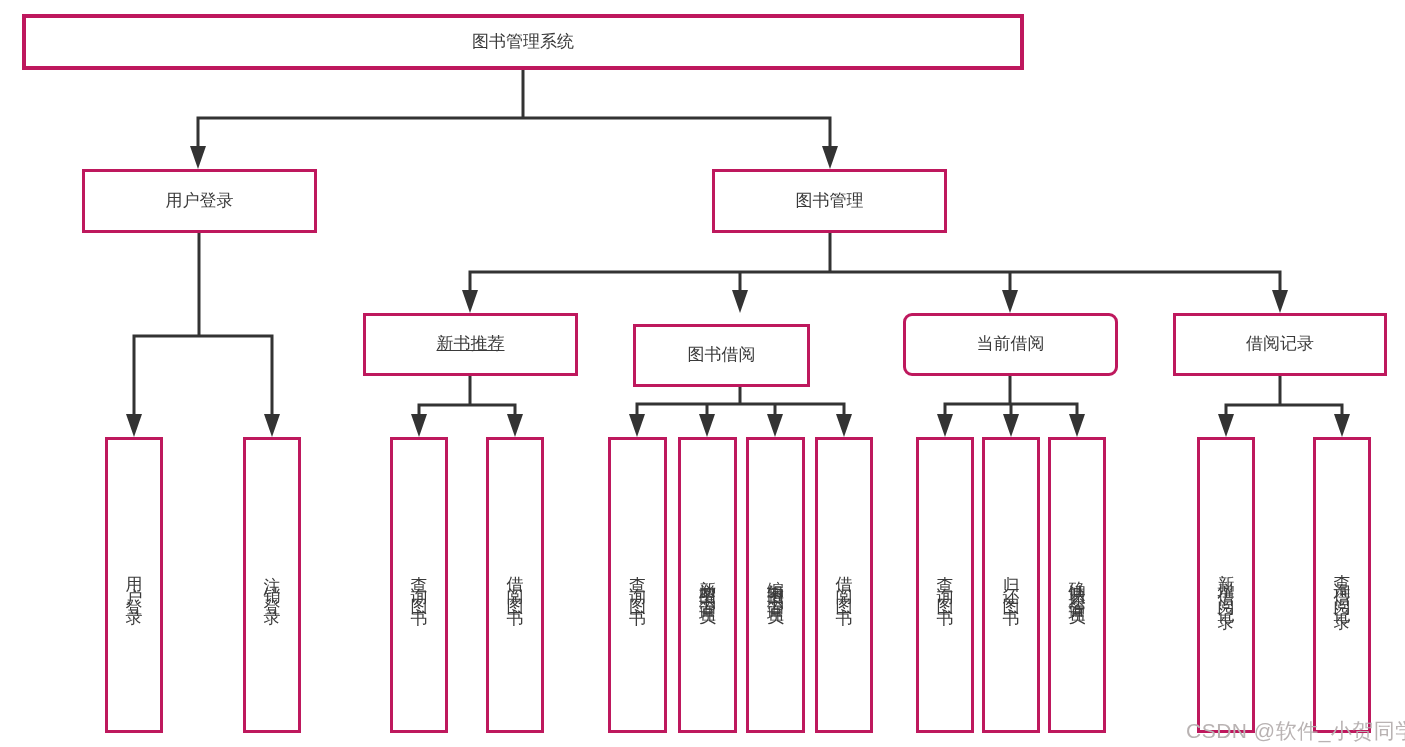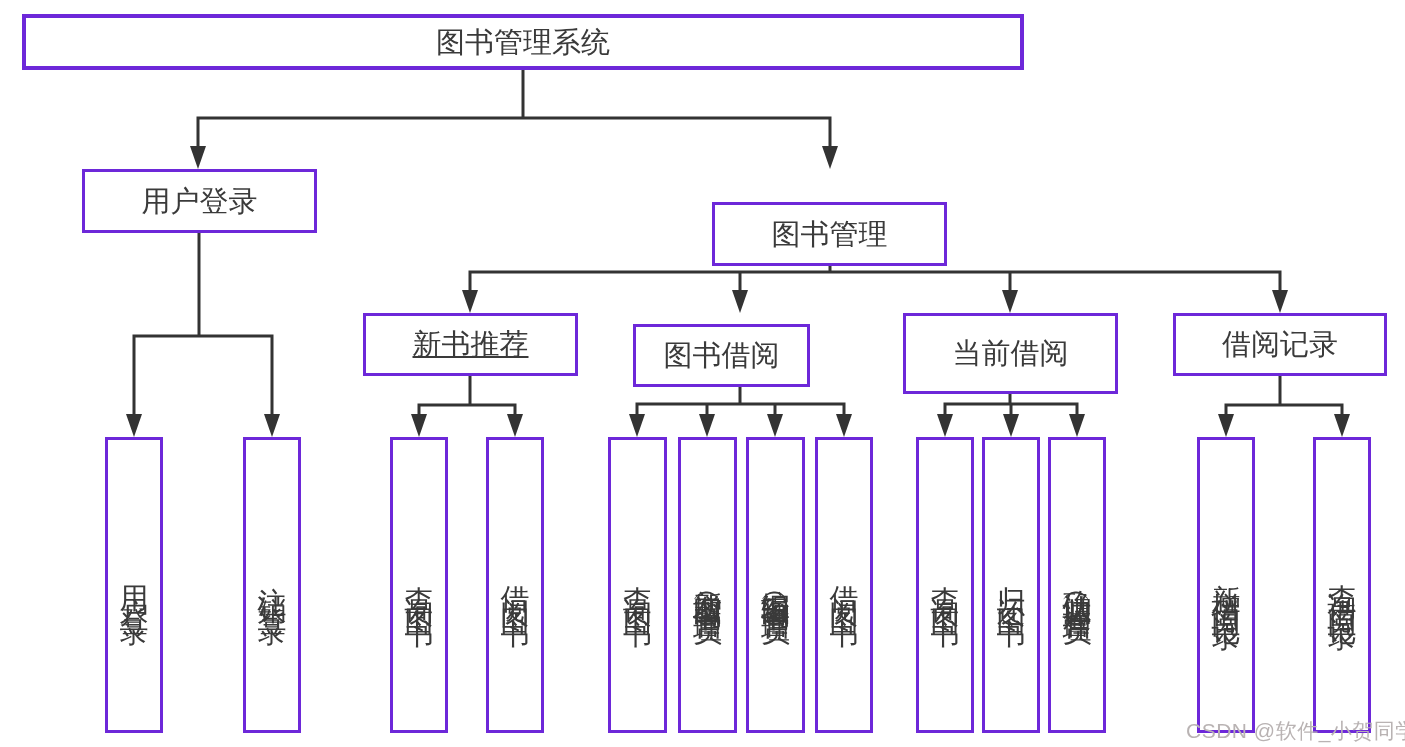--- a/index.html
+++ b/index.html
@@ -16,26 +16,26 @@
   }
 
   .wires {
     position: absolute;
     left: 0; top: 0;
     width: 1405px; height: 747px;
   }
 
   .node {
     position: absolute;
-    border: 3px solid #6d28d9;
+    border: 3px solid #be185d;
     background: #ffffff;
     display: flex;
     align-items: center;
     justify-content: center;
-    font-size: 29px;
+    font-size: 17px;
     line-height: 1.2;
     color: #3a3a3a;
     white-space: nowrap;
   }
   .root { border-width: 4px; }
 
   .leaf {
     writing-mode: vertical-rl;
     text-orientation: mixed;
     line-height: 1;
@@ -109,25 +109,25 @@
       <polygon points="1003,414 1019,414 1011,437"></polygon>
       <polygon points="1069,414 1085,414 1077,437"></polygon>
       <polygon points="1218,414 1234,414 1226,437"></polygon>
       <polygon points="1334,414 1350,414 1342,437"></polygon>
     </g>
   </svg>
 
   <div class="node root" style="left:22px; top:14px; width:1002px; height:56px;">图书管理系统</div>
 
   <div class="node" style="left:82px; top:169px; width:235px; height:64px;">用户登录</div>
-  <div class="node" style="left:712px; top:169px; width:235px; height:64px;margin-top:33px;">图书管理</div>
+  <div class="node" style="left:712px; top:169px; width:235px; height:64px;">图书管理</div>
 
   <div class="node" style="left:363px; top:313px; width:215px; height:63px;text-decoration:underline;">新书推荐</div>
   <div class="node" style="left:633px; top:324px; width:177px; height:63px;">图书借阅</div>
-  <div class="node" style="left:903px; top:313px; width:215px; height:81px;">当前借阅</div>
+  <div class="node" style="left:903px; top:313px; width:215px; height:63px;border-radius:9px;">当前借阅</div>
   <div class="node" style="left:1173px; top:313px; width:214px; height:63px;">借阅记录</div>
 
   <div class="node leaf ls-a" style="left:105px; top:437px; width:58px; height:296px;">用户登录</div>
   <div class="node leaf ls-a" style="left:243px; top:437px; width:58px; height:296px;">注销登录</div>
 
   <div class="node leaf ls-a" style="left:390px; top:437px; width:58px; height:296px;">查询图书</div>
   <div class="node leaf ls-a" style="left:486px; top:437px; width:58px; height:296px;">借阅图书</div>
 
   <div class="node leaf ls-a" style="left:608px; top:437px; width:59px; height:296px;">查询图书</div>
   <div class="node leaf ls-c" style="left:678px; top:437px; width:59px; height:296px;">新增图书（管理员）</div>

